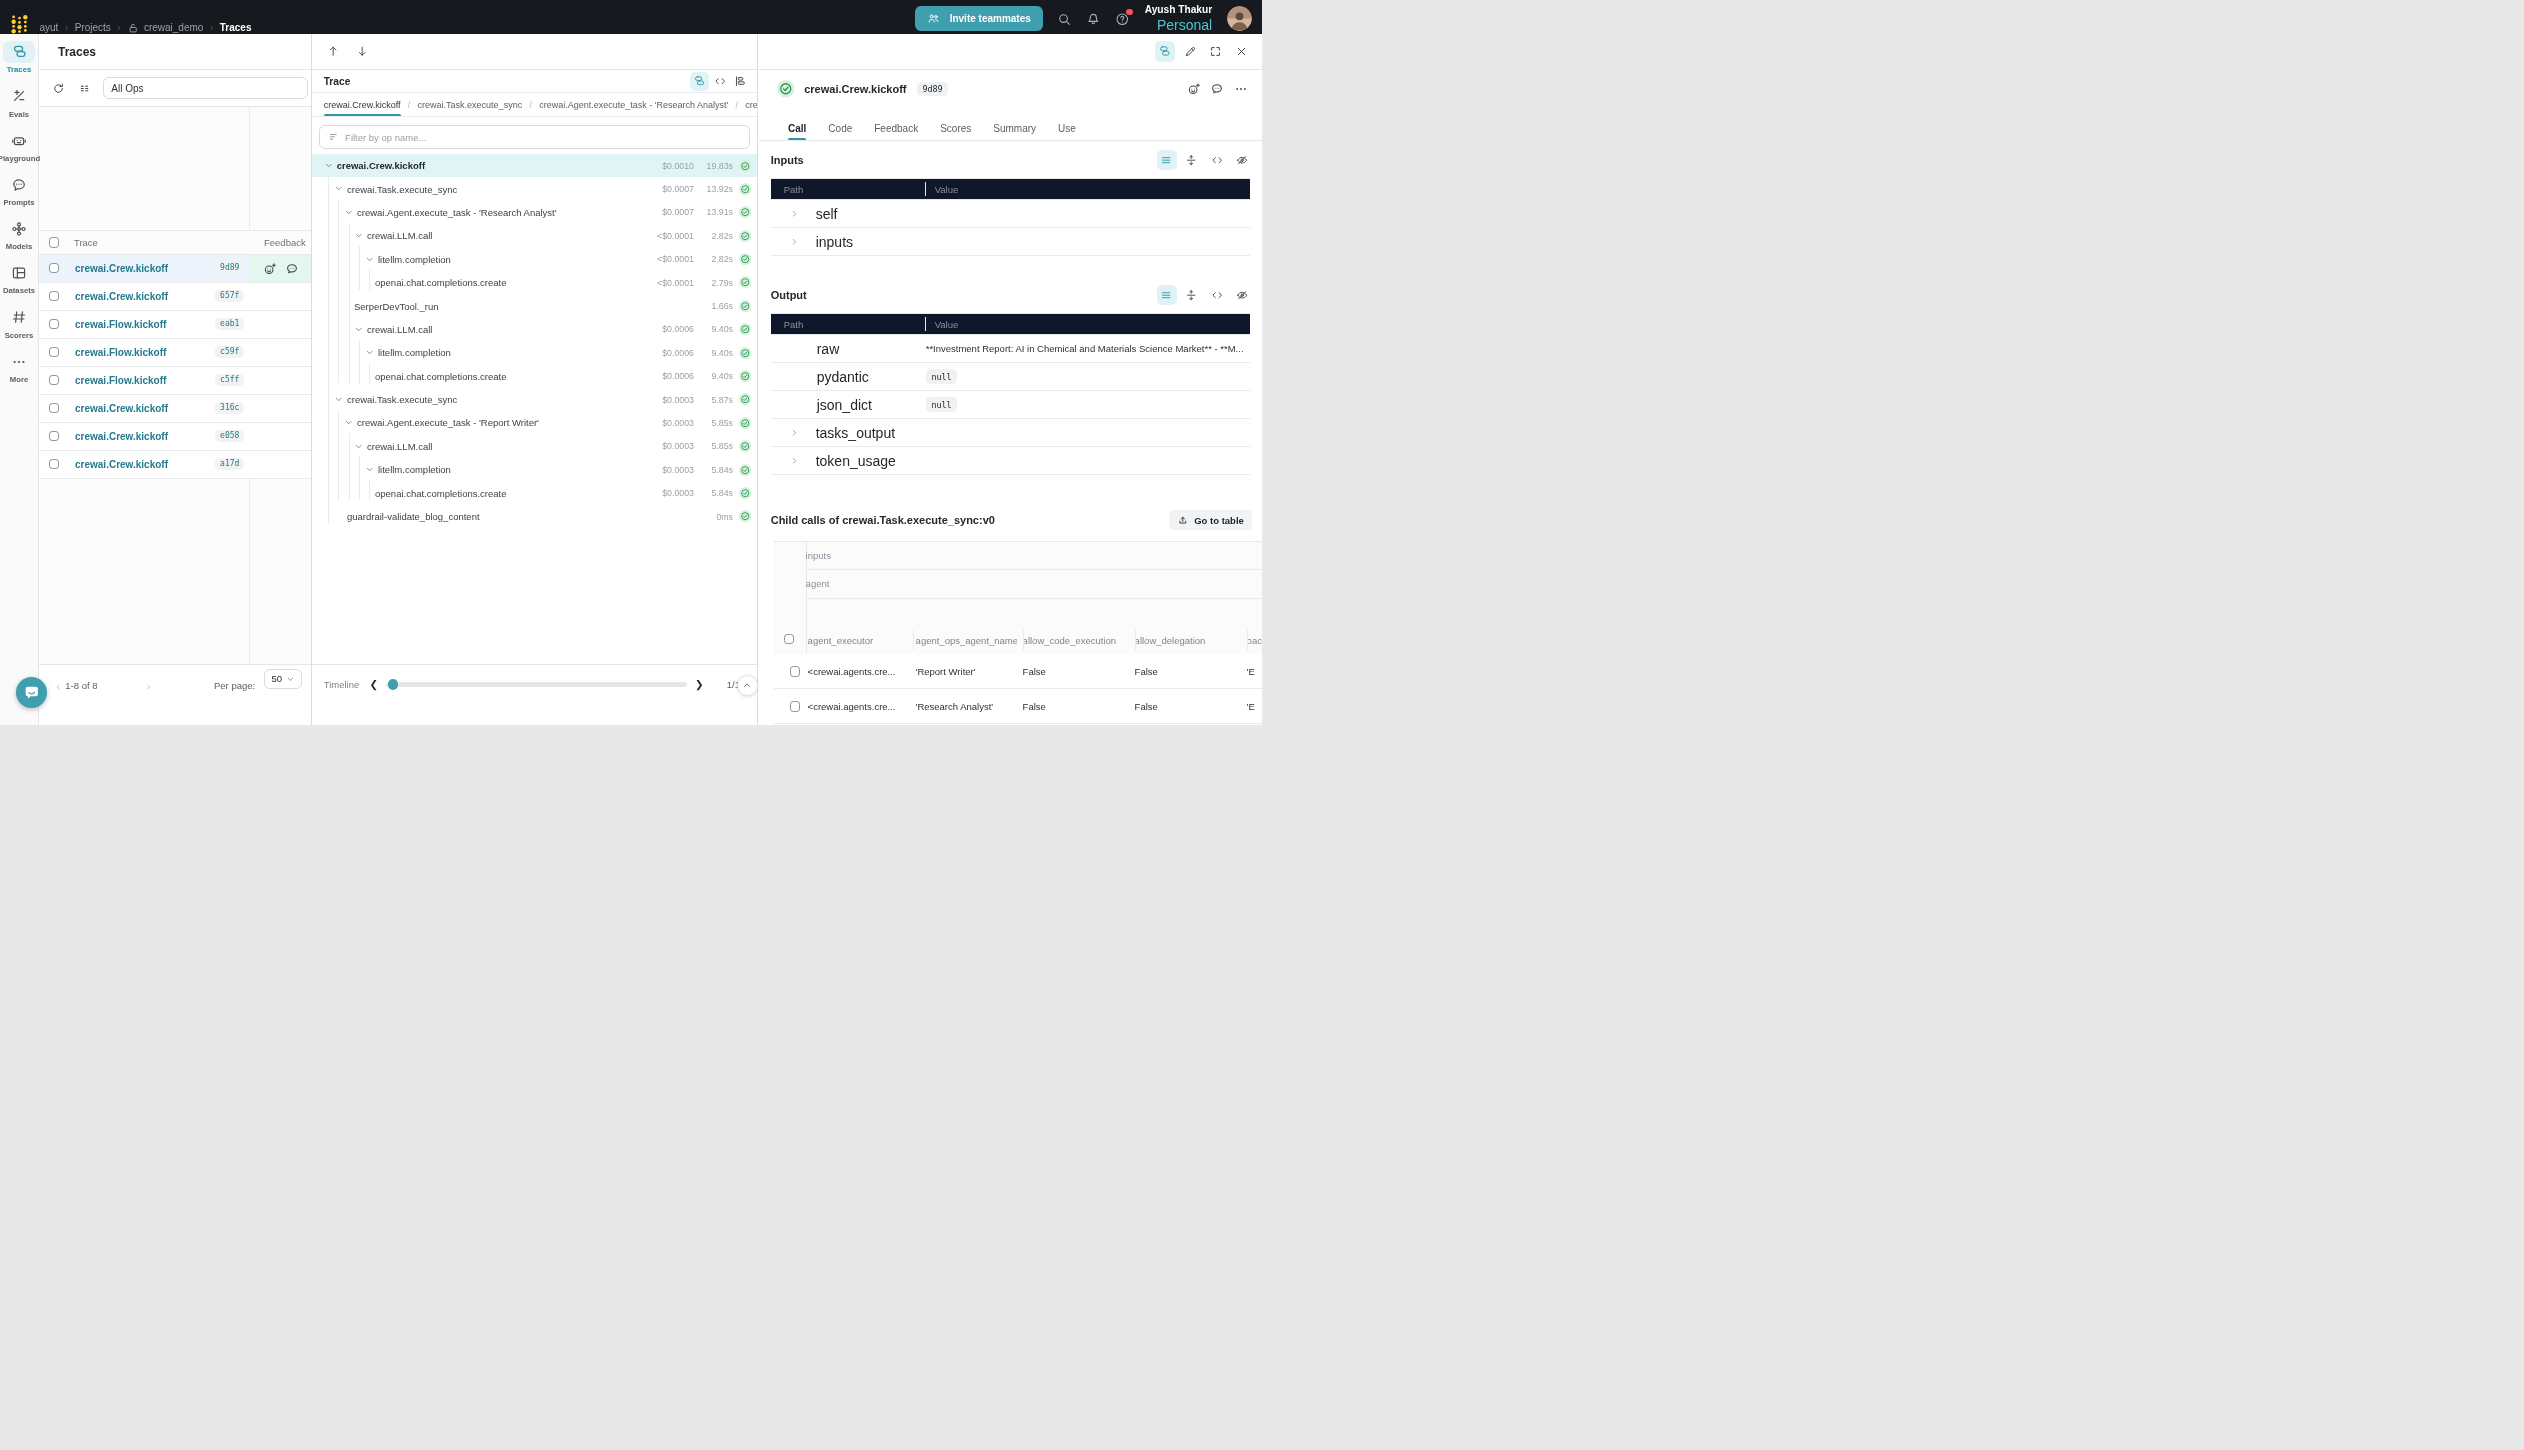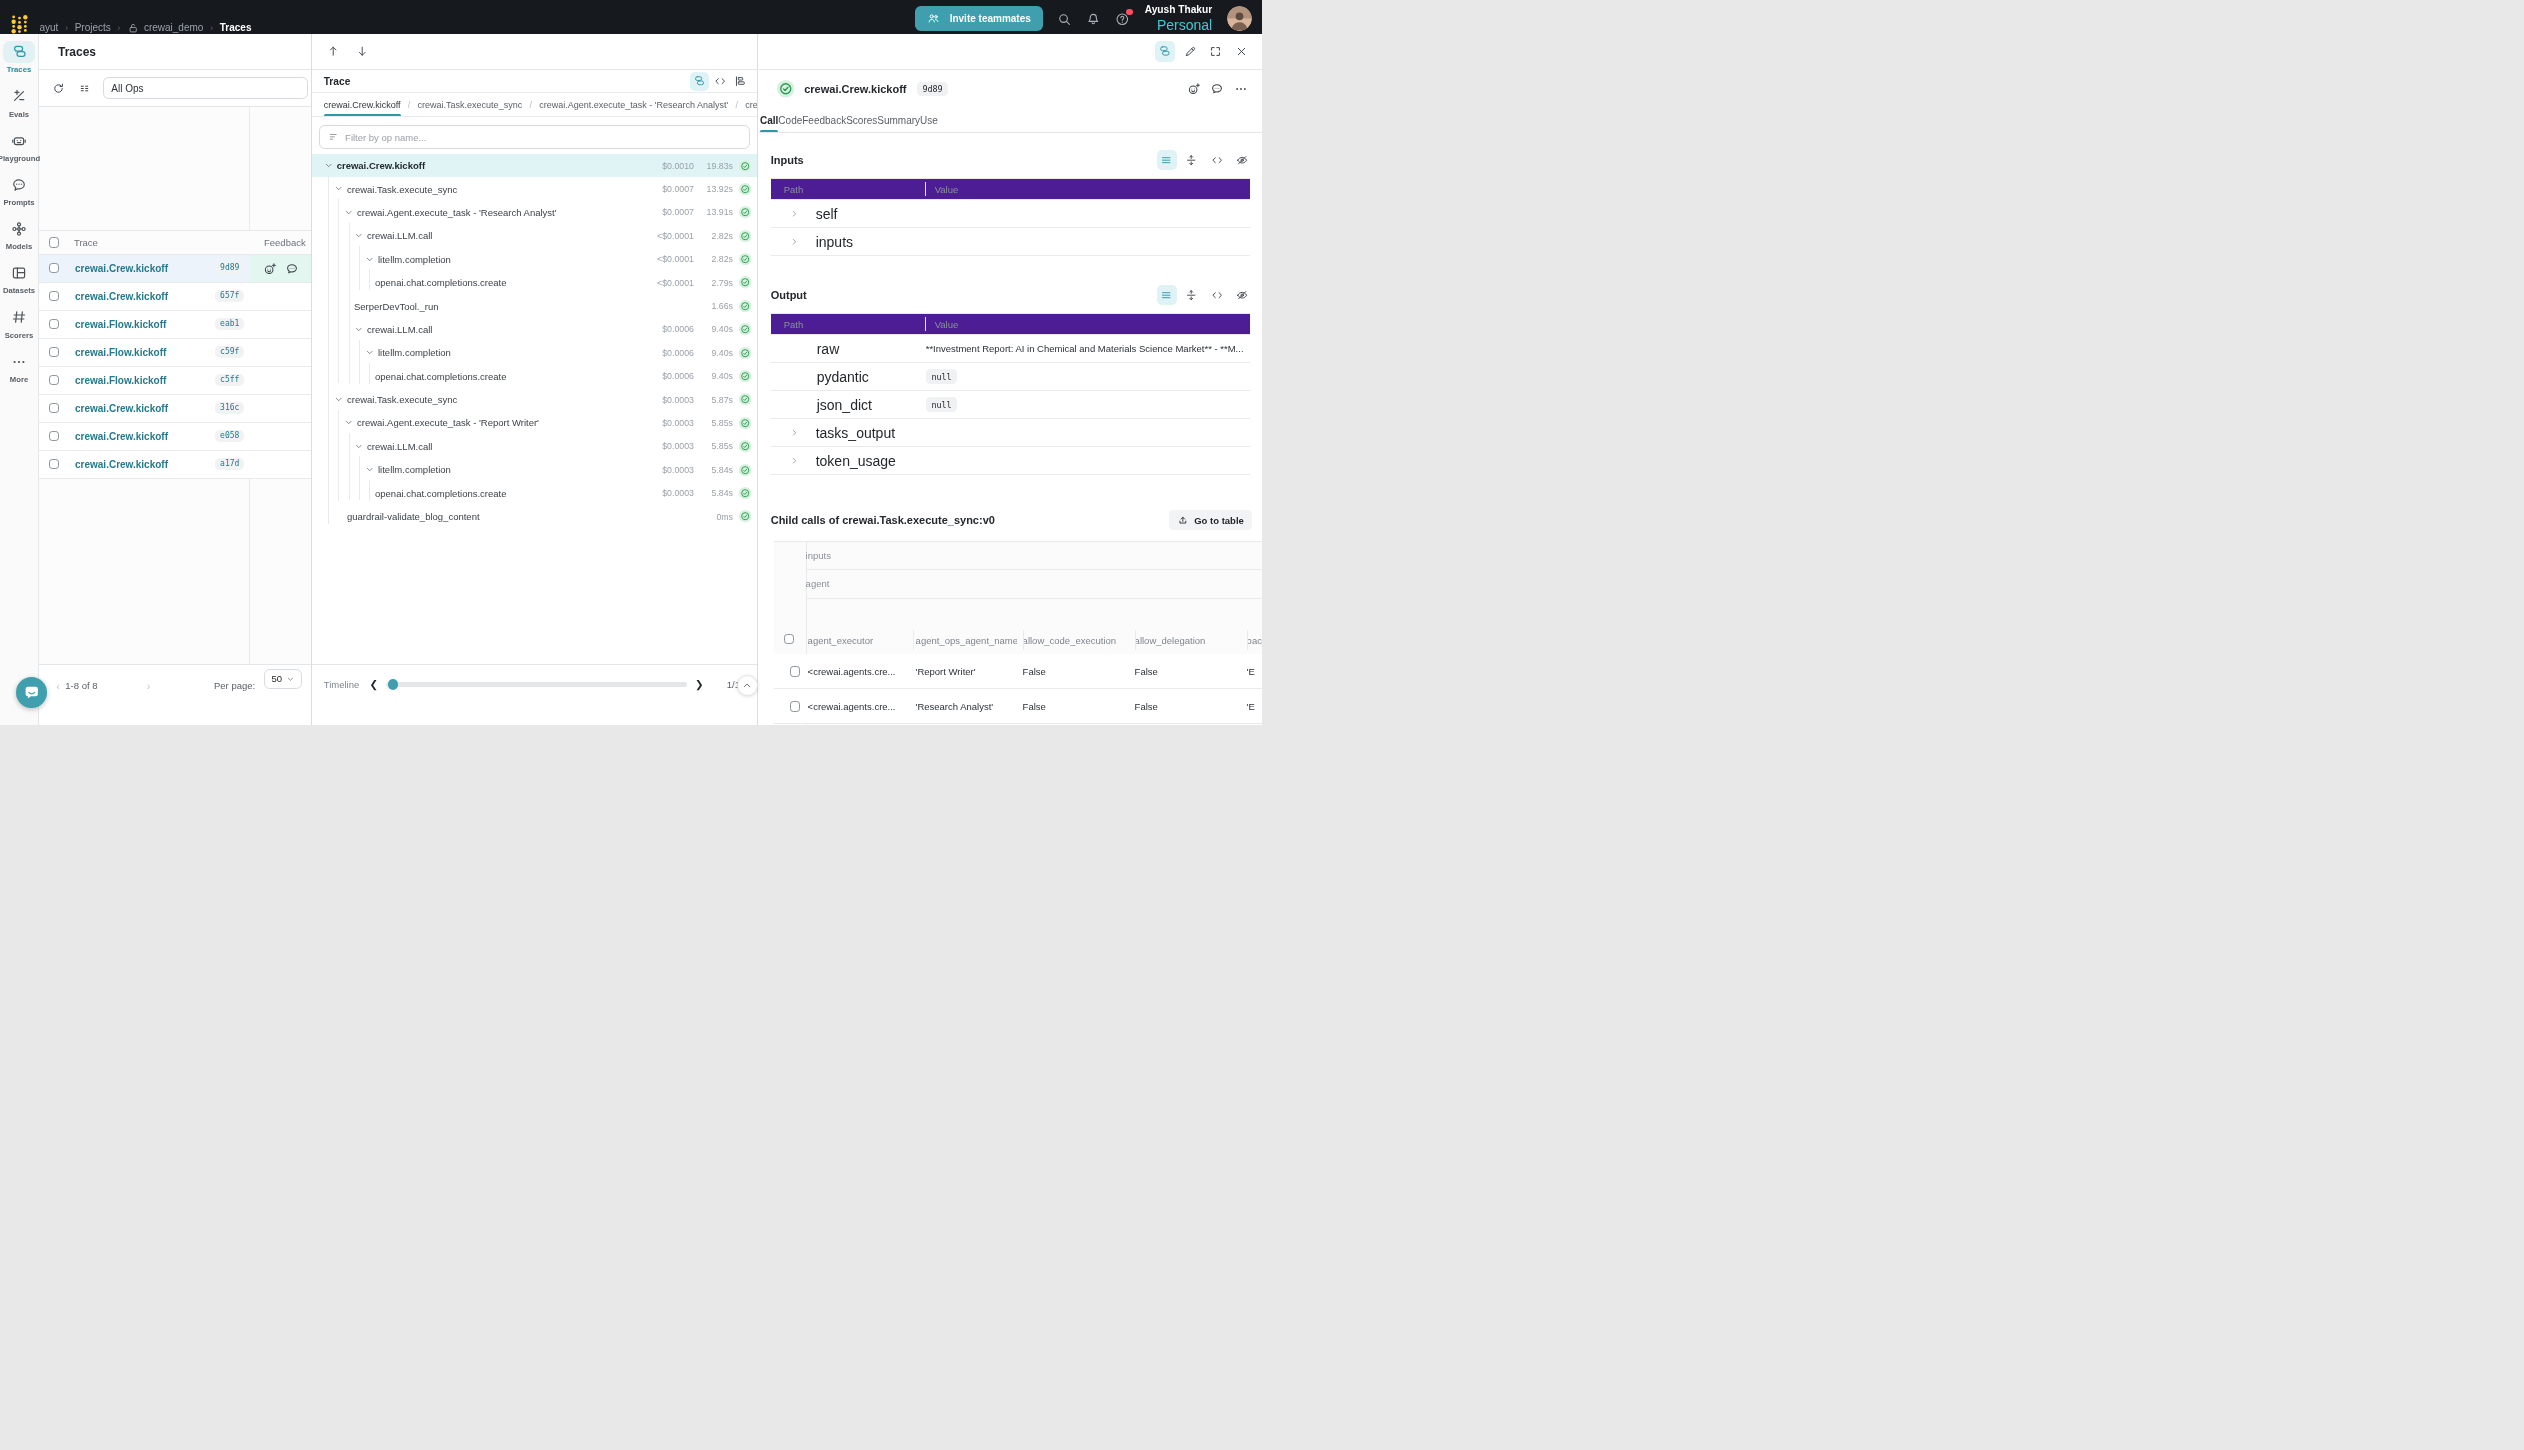--- a/index.html
+++ b/index.html
@@ -138,33 +138,33 @@
   
   .rp-toolbar { position:absolute; top:0; left:0; right:0; height:36px; border-bottom:0.7px solid #e3e6e9;
                 display:flex; align-items:center; justify-content:flex-end; gap:5.1px; padding-right:10.2px; }
   .rp-callrow { position:absolute; top:36px; left:0; right:0; height:38px; display:flex;
                 align-items:center; padding:0 11.7px 0 17.5px; gap:10.2px; }
   .rp-status { width:17.5px; height:17.5px; flex:none; }
   .rp-title { font-size:11px; font-weight:700; color:#23282d; }
   .rp-chip { font-size:8.4px; color:#23282d; background:#f0f1f2; border-radius:4.4px; padding:2.2px 5.8px; }
   .rp-call-icons { margin-left:auto; display:flex; align-items:center; gap:4.4px; color:#4a525a; }
   .rp-call-icons .icon-btn { width:19px; height:19px; }
-  .rp-tabs { position:absolute; top:74px; left:0; right:0; height:25px; border-bottom:0.7px solid #e4e7ea;
-             display:flex; padding-left:1px; }
+  .rp-tabs { position:absolute; top:82px; left:0; right:0; height:25px; border-bottom:0.7px solid #e4e7ea;
+             display:flex; padding-left:29px; gap:22px; }
   .rp-tab { position:relative; display:flex; align-items:center; font-size:10px; color:#575f66;
             cursor:pointer; }
   .rp-tab.active { color:#23282d; font-weight:700; }
   .rp-tab.active::after { content:""; position:absolute; left:0; right:0; bottom:0; height:2.2px;
                           background:#2f97a8; border-radius:1.5px 1.5px 0 0; }
   .sec-head { position:absolute; left:11.7px; right:10.2px; height:26px; display:flex; align-items:center; }
   .sec-title { font-size:11px; font-weight:700; color:#23282d; flex:1; }
   .sec-icons { display:flex; gap:5.1px; }
   .sec-icons .icon-btn { width:20px; height:20px; }
   .kv-table { position:absolute; left:11.7px; right:11.7px; }
-  .kv-header { height:22px; background:#4c1d95; border-top:0.7px solid #e6e8eb; border-bottom:0.7px solid #e6e8eb;
+  .kv-header { height:22px; background:#0f172a; border-top:0.7px solid #e6e8eb; border-bottom:0.7px solid #e6e8eb;
                display:flex; align-items:center; color:#8a9199; position:relative; }
   .kv-vdiv { position:absolute; top:2.9px; bottom:2.9px; left:154px; width:0.7px; background:#e3e6e9; }
   .kv-row { height:28px; border-bottom:0.7px solid #e8eaec; display:flex; align-items:center; position:relative; }
   .kv-chev { position:absolute; left:19px; color:#7d858d; display:flex; cursor:pointer; }
   .kv-key { position:absolute; left:45px; color:#23282d; font-size:14px; }
   .kv-key.noexp { left:46px; }
   .kv-val { position:absolute; left:155px; right:1.5px; font-size:9.5px; color:#2b3138;
             white-space:nowrap; overflow:hidden; }
   .kv-chipval { position:absolute; left:155px; font-size:8.4px; color:#23282d; background:#f0f1f2;
                 border-radius:4.4px; padding:2.2px 5.8px; }

